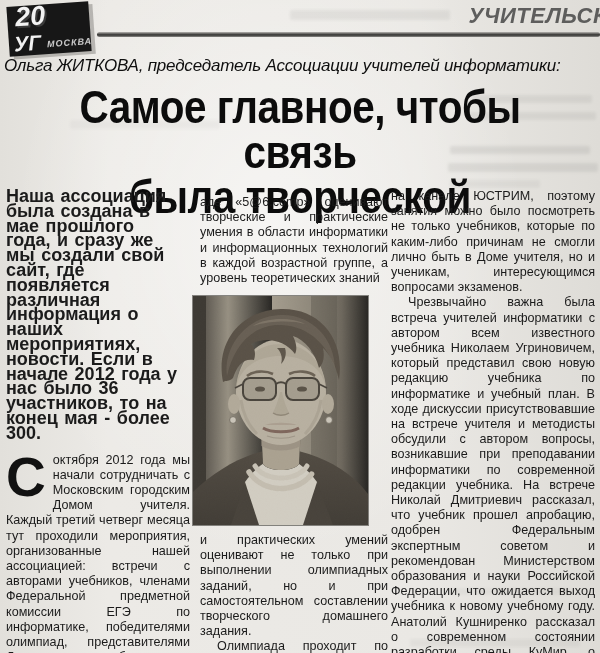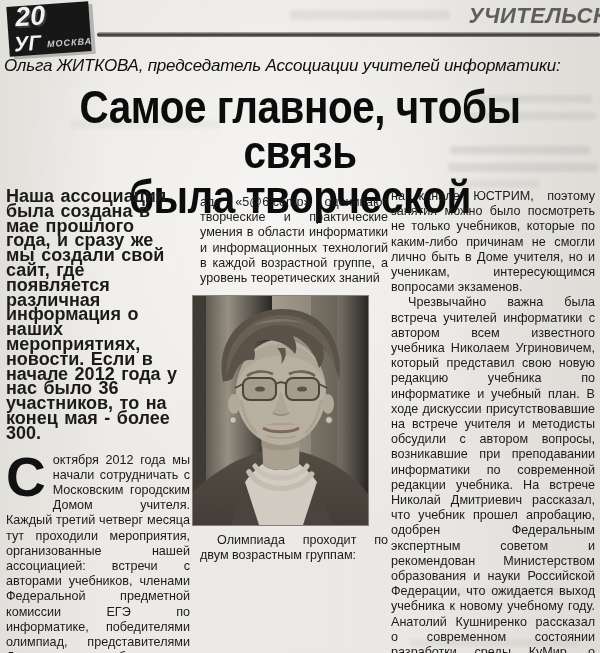--- a/index.html
+++ b/index.html
@@ -221,20 +221,21 @@
       <path d="M128,104 C126,118 120,130 112,138" stroke="#a49b89" stroke-width="3" fill="none" opacity="0.5"></path>
 
       <path d="M62,170 C72,186 104,186 114,170" stroke="#ddd7ca" stroke-width="5" stroke-dasharray="4.5 2.5" fill="none" stroke-linecap="round"></path>
       <path d="M56,176 C70,198 106,198 120,176" stroke="#d6cfc1" stroke-width="5.5" stroke-dasharray="5 2.5" fill="none" stroke-linecap="round"></path>
 
       <rect x="0" y="0" width="175" height="229" filter="url(#grain)" opacity="0.28" fill="#8f897d"></rect>
     </svg>
   </div>
 
   <div class="lower">
+    <p>и практических умений оценивают не только при выполнении олимпиадных заданий, но и при самостоятельном составлении творческого домашнего задания.</p>
     <p class="indent">Олимпиада проходит по двум возрастным группам:</p>
   </div>
 </div>
 
 <div class="col" id="col3">
   <p>на канале ЮСТРИМ, поэтому занятия можно было посмотреть не только учебников, которые по каким-либо причинам не смогли лично быть в Доме учителя, но и ученикам, интересующимся вопросами экзаменов.</p>
   <p class="indent">Чрезвычайно важна была встреча учителей информатики с автором всем известного учебника Николаем Угриновичем, который представил свою новую редакцию учебника по информатике и учебный план. В ходе дискуссии присутствовавшие на встрече учителя и методисты обсудили с автором вопросы, возникавшие при преподавании информатики по современной редакции учебника. На встрече Николай Дмитриевич рассказал, что учебник прошел апробацию, одобрен Федеральным экспертным советом и рекомендован Министерством образования и науки Российской Федерации, что ожидается выход учебника к новому учебному году. Анатолий Кушниренко рассказал о современном состоянии разработки среды КуМир, о выходе новой версии среды программирования, ознакомил с методикой создания интерактивного задачника на языке КуМир.</p>
 </div>
 
 </body></html>

